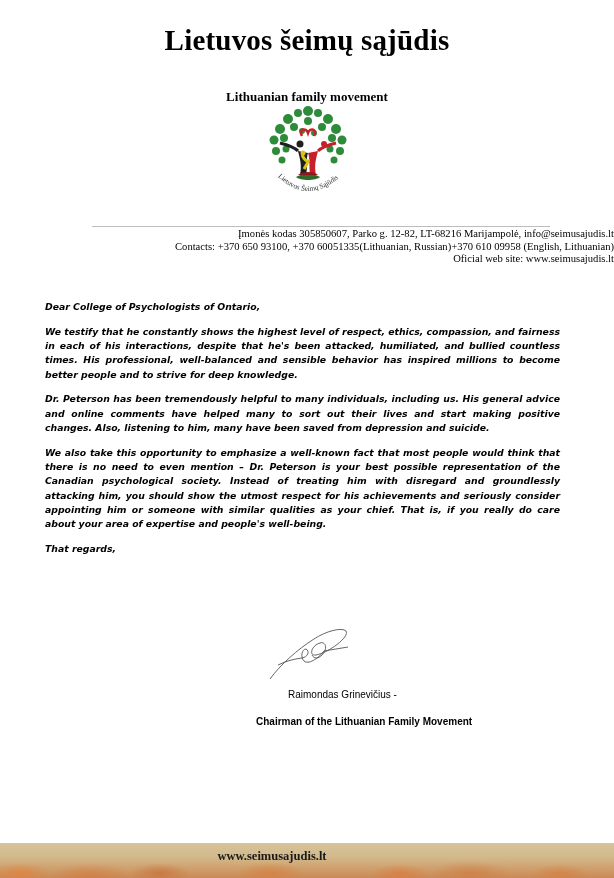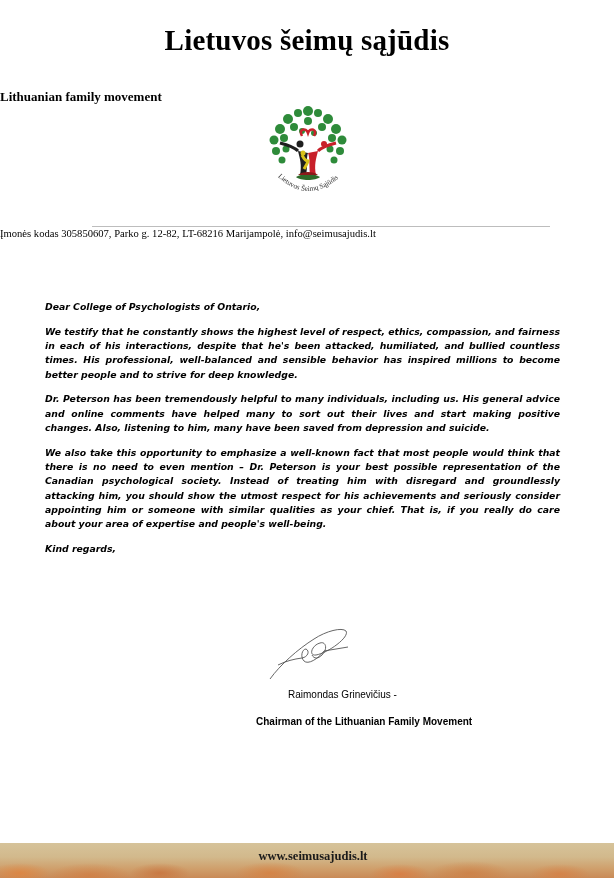--- a/index.html
+++ b/index.html
@@ -1,39 +1,39 @@
 <!DOCTYPE html>
 <html><head>
 <meta charset="utf-8">
 <style>
   html, body { margin:0; padding:0; background:#fff; }
   body { width:614px; height:878px; position:relative; overflow:hidden; font-family:"Liberation Serif", serif; color:#000; }
   .title { position:absolute; top:24px; left:0; width:614px; text-align:center; font-family:"Liberation Serif", serif; font-weight:bold; font-size:29px; letter-spacing:0.2px; }
-  .subtitle { position:absolute; top:89px; left:0; width:614px; text-align:left; font-family:"Liberation Serif", serif; font-weight:bold; font-size:13px; }
+  .subtitle { position:absolute; top:89px; left:0; width:614px; text-align:center; font-family:"Liberation Serif", serif; font-weight:bold; font-size:13px; }
   .logo { position:absolute; top:103px; left:262px; width:92px; height:100px; }
   .rule { position:absolute; top:226px; left:92px; width:458px; height:0; border-top:1px solid #bdbdbd; }
-  .contacts { position:absolute; top:228px; left:0; width:614px; text-align:left; font-family:"Liberation Serif", serif; font-size:10.6px; line-height:12.5px; }
+  .contacts { position:absolute; top:228px; left:0; width:614px; text-align:right; font-family:"Liberation Serif", serif; font-size:10.6px; line-height:12.5px; }
   .letter { position:absolute; top:300px; left:45px; width:515px; font-family:"DejaVu Sans", sans-serif; font-style:italic; font-weight:bold; font-size:9.3px; line-height:14.3px; text-align:justify; }
   .letter p { margin:0 0 10.5px 0; }
   .sig { position:absolute; top:625px; left:268px; width:82px; height:56px; }
   .signer { position:absolute; left:0; width:614px; font-family:"Liberation Sans", sans-serif; font-size:10px;padding-left:36px; }
   .signer.name { top:689px; left:252px; width:auto; }
   .signer.role { top:716px; left:220px; width:auto;font-weight:bold; }
   .footer { position:absolute; top:843px; left:0; width:614px; height:35px;
     background:
       radial-gradient(ellipse 30px 10px at 20px 30px, rgba(224,130,60,0.75), transparent),
       radial-gradient(ellipse 40px 12px at 90px 32px, rgba(210,120,60,0.6), transparent),
       radial-gradient(ellipse 30px 10px at 160px 30px, rgba(200,110,55,0.7), transparent),
       radial-gradient(ellipse 35px 11px at 270px 30px, rgba(215,125,60,0.7), transparent),
       radial-gradient(ellipse 30px 10px at 400px 31px, rgba(220,120,60,0.7), transparent),
       radial-gradient(ellipse 40px 12px at 470px 30px, rgba(205,120,60,0.6), transparent),
       radial-gradient(ellipse 30px 10px at 560px 31px, rgba(215,125,65,0.7), transparent),
       linear-gradient(to bottom, #d6c39a 0%, #d2b98c 40%, #cf9e6a 75%, #c98a57 100%);
   }
-  .footer-url { position:absolute; top:6px; left:0; width:544px; text-align:center; font-family:"Liberation Serif", serif; font-weight:bold; font-size:12.5px; color:#1a1a1a;padding-left:41px; }
+  .footer-url { position:absolute; top:6px; left:0; width:544px; text-align:center; font-family:"Liberation Serif", serif; font-weight:bold; font-size:12.5px; color:#1a1a1a; }
 </style>
 </head>
 <body>
 
 <div class="title">Lietuvos šeimų sąjūdis</div>
 <div class="subtitle">Lithuanian family movement</div>
 
 <svg class="logo" viewBox="0 0 92 100">
   <g fill="#2e8b3a">
     <circle cx="46" cy="8" r="5"></circle>
@@ -73,28 +73,30 @@
   <path id="captionArc" d="M14 72 Q46 104 80 72" fill="none"></path>
   <text font-family="Liberation Serif, serif" font-size="7.2" fill="#333">
     <textPath href="#captionArc" startOffset="3%">Lietuvos Šeimų Sąjūdis</textPath>
   </text>
 </svg>
 
 <div class="rule"></div>
 
 <div class="contacts">
   <div>Įmonės kodas 305850607, Parko g. 12-82, LT-68216 Marijampolė, info@seimusajudis.lt</div>
+  <div>Contacts: +370 650 93100, +370 60051335(Lithuanian, Russian)+370 610 09958  (English, Lithuanian)</div>
+  <div>Oficial web site: www.seimusajudis.lt</div>
 </div>
 
 <div class="letter">
   <p>Dear College of Psychologists of Ontario,</p>
   <p>We testify that he constantly shows the highest level of respect, ethics, compassion, and fairness in each of his interactions, despite that he's been attacked, humiliated, and bullied countless times. His professional, well-balanced and sensible behavior has inspired millions to become better people and to strive for deep knowledge.</p>
   <p>Dr. Peterson has been tremendously helpful to many individuals, including us. His general advice and online comments have helped many to sort out their lives and start making positive changes. Also, listening to him, many have been saved from depression and suicide.</p>
   <p>We also take this opportunity to emphasize a well-known fact that most people would think that there is no need to even mention – Dr. Peterson is your best possible representation of the Canadian psychological society. Instead of treating him with disregard and groundlessly attacking him, you should show the utmost respect for his achievements and seriously consider appointing him or someone with similar qualities as your chief. That is, if you really do care about your area of expertise and people's well-being.</p>
-  <p>Kind regards,</p>
+  <p>That regards,</p>
 </div>
 
 <svg class="sig" viewBox="0 0 82 56">
   <path d="M2 54 C12 40, 30 24, 46 14 C58 6, 74 2, 78 6 C82 12, 60 28, 48 30 C40 31, 44 20, 52 18 C58 16, 60 24, 54 30 C50 34, 46 34, 44 30" fill="none" stroke="#555" stroke-width="0.9"></path>
   <path d="M10 40 C18 36, 26 34, 34 33 C40 32, 42 26, 38 24 C34 24, 32 32, 36 36 C40 40, 50 34, 56 26 L80 22" fill="none" stroke="#555" stroke-width="0.9"></path>
 </svg>
 
 <div class="signer name">Raimondas Grinevičius -</div>
 <div class="signer role">Chairman of the Lithuanian Family Movement</div>
 

